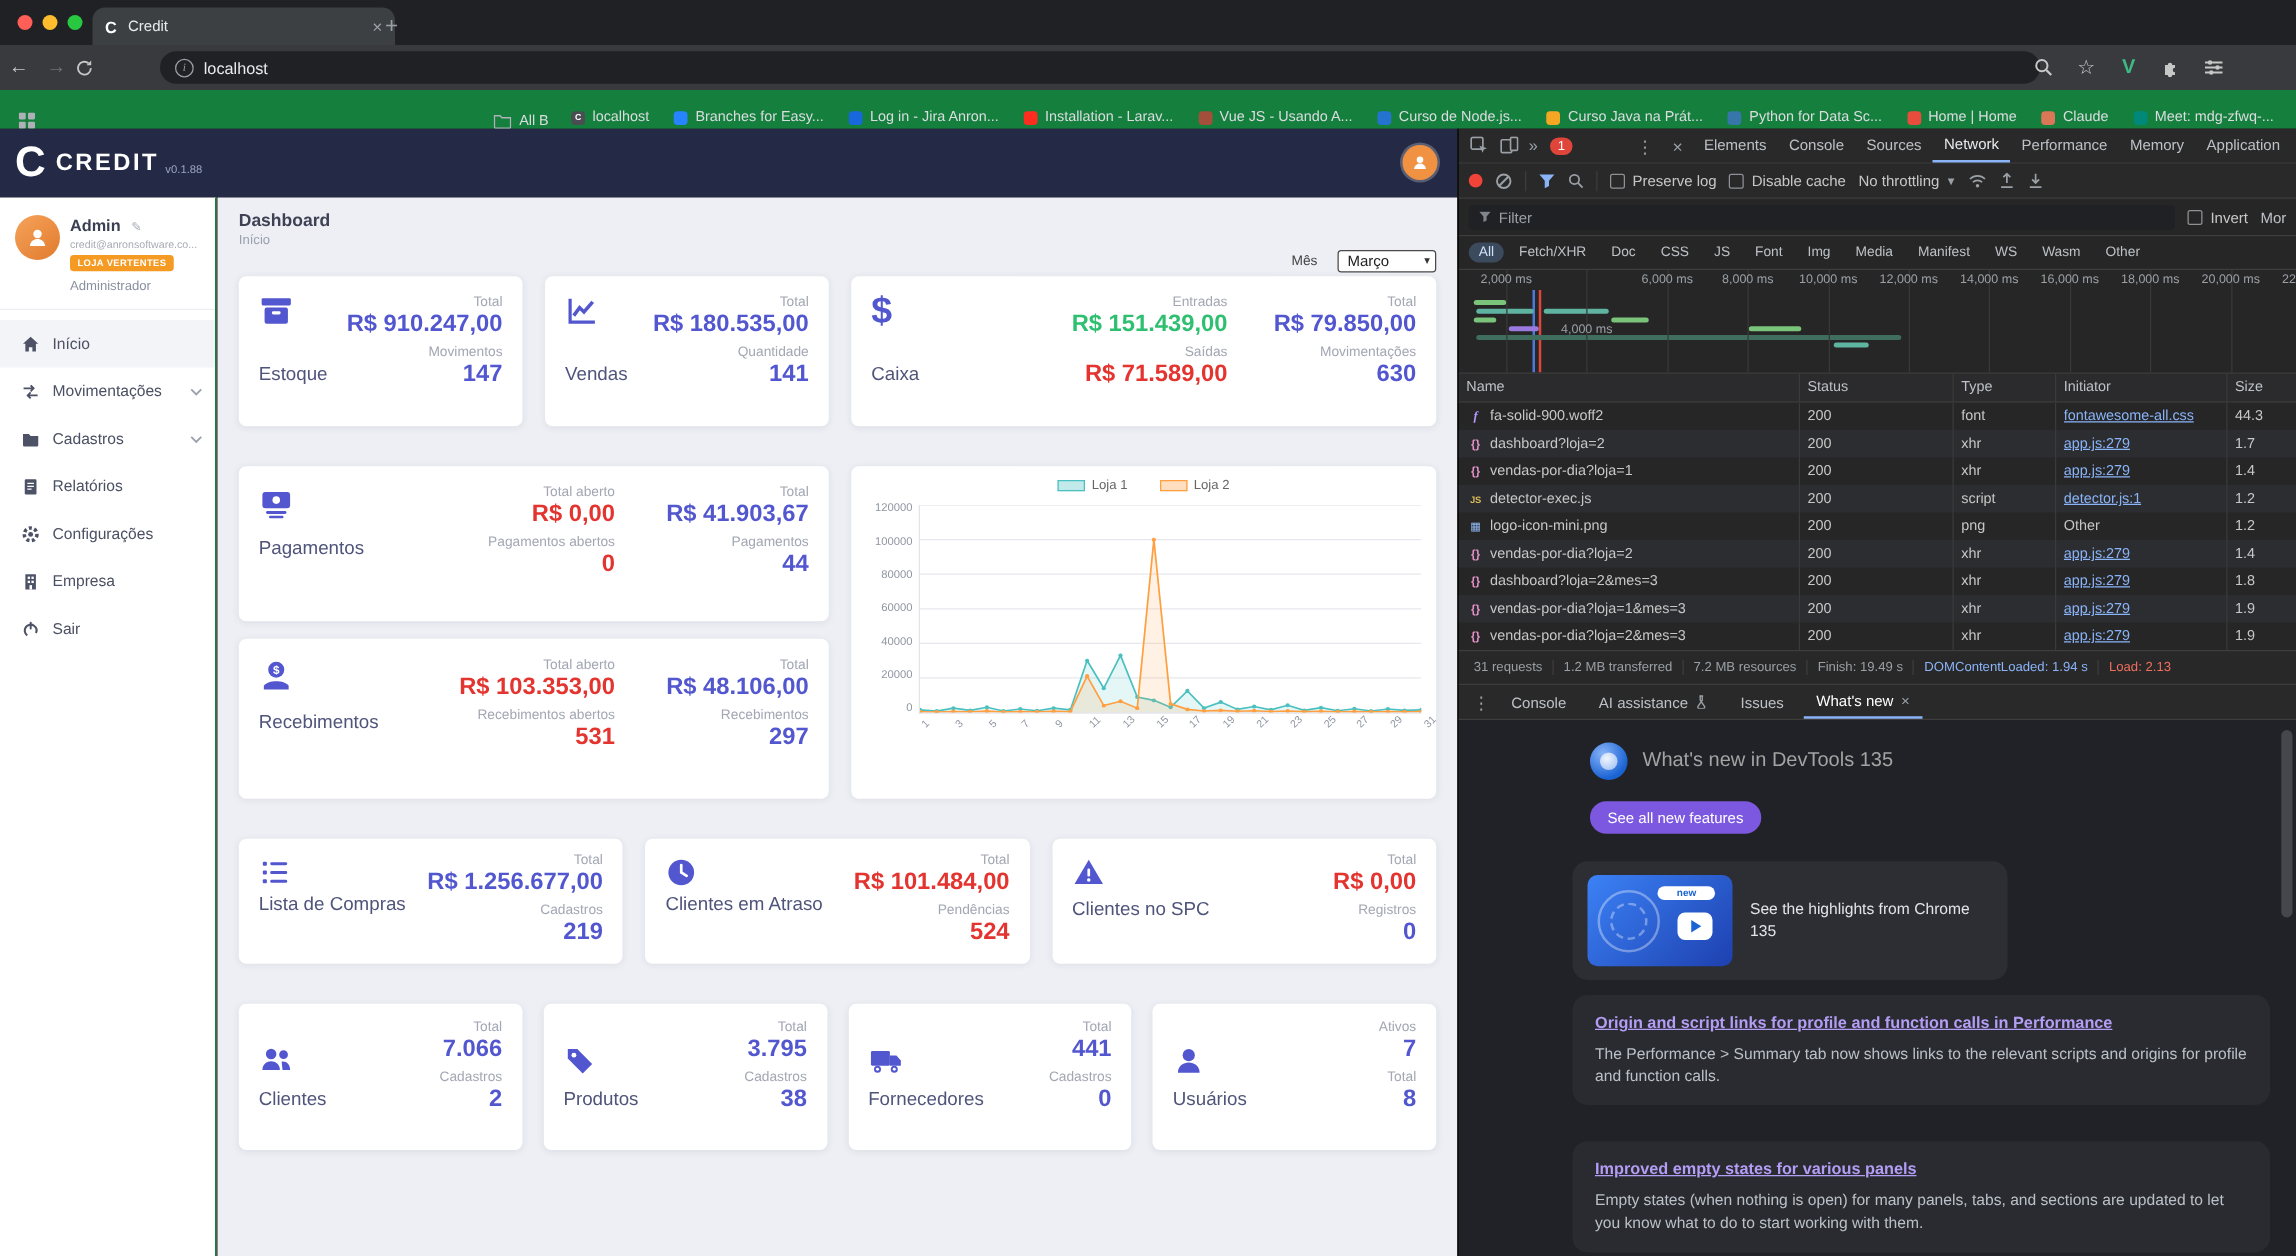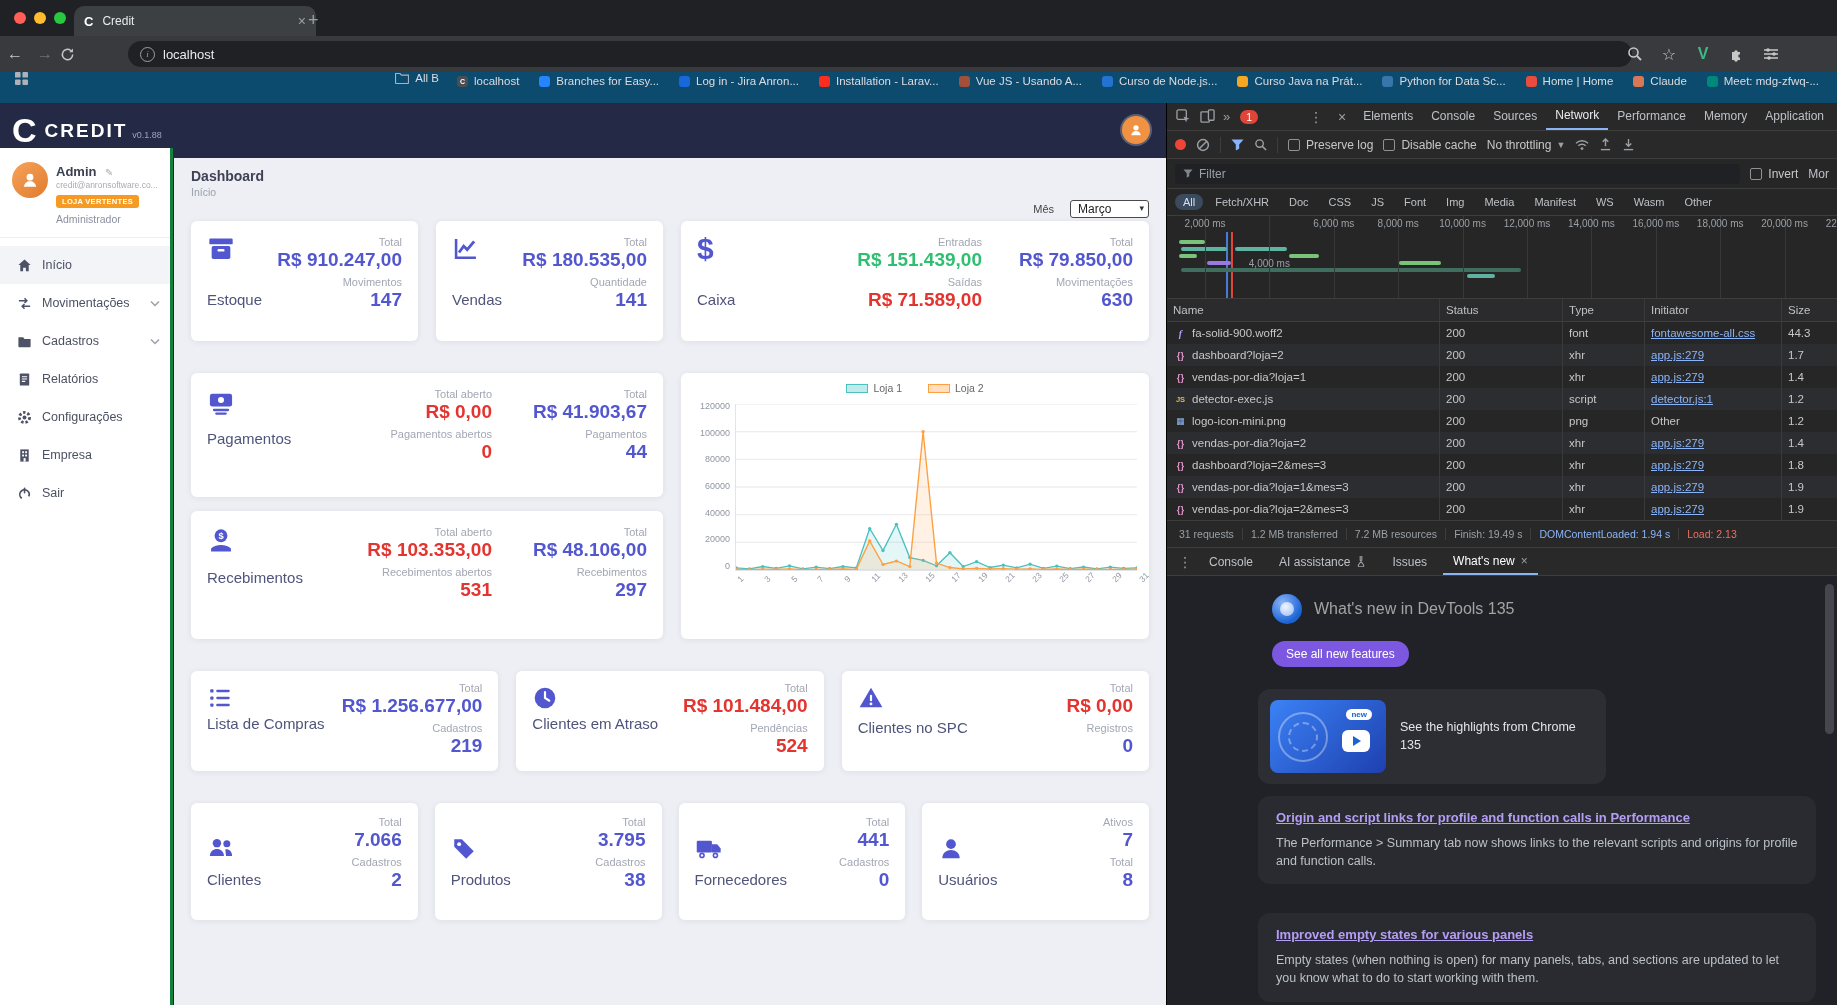--- a/index.html
+++ b/index.html
@@ -19,34 +19,34 @@
   .toolbar{position:absolute;left:0;top:36px;width:100%;height:36px;background:#383a3e;display:flex;align-items:center;}
   .nav-ic{width:30px;text-align:center;color:#c7c7c7;font-size:16px;}
   .nav-ic.dim{color:#6e7175;}
   .omnibox{position:absolute;left:128px;top:5px;width:1480px;height:26px;background:#202124;border-radius:13px;
            display:flex;align-items:center;gap:8px;padding:0 12px;color:#e8eaed;font-size:13px;}
   .info-ic{width: 13px;height:13px;border:1px solid #9aa0a6;border-radius:50%;color:#9aa0a6;font-size:9px;
            display:flex;align-items:center;justify-content:center;font-style:italic;font-family:"Liberation Serif",serif;}
   .tb-right{position:absolute;top:7px;height:22px;display:flex;align-items:center;}
   .tb-ic{width:34px;display:flex;justify-content:center;align-items:center;color:#c7c7c7;}
   .v-badge{color:#3fb984;font-weight:bold;font-size:16px;}
-  .bookmarks{position:absolute;left:0;top:72px;width:100%;height:31px;background:#0c4a6e;display:flex;align-items:flex-start;
+  .bookmarks{position:absolute;left:0;top:72px;width:100%;height:31px;background:#15803d;display:flex;align-items:flex-end;
              padding:0 10px;gap:4px;color:#dadce0;font-size:11.5px;box-sizing:border-box;}
   .bm{display:flex;align-items:center;gap:6px;padding:3px 8px;border-radius:6px;white-space:nowrap;}
   .bm-dot{width:11px;height:11px;border-radius:3px;display:flex;align-items:center;justify-content:center;
           color:#fff;font-size:7px;font-weight:bold;}
   .bm-all{margin-left:auto;display:flex;align-items:center;gap:6px;padding-right:6px;white-space:nowrap;}
   
   .appheader{position:absolute;left:0;top:103px;width:1166px;height:55px;background:#242a45;display:flex;align-items:center;}
   .logo-c{font-size:34px;font-weight:800;color:#fff;margin:0 8px 0 12px;}
   .logo-name{font-size:19px;font-weight:700;color:#fff;letter-spacing:2px;}
   .logo-ver{font-size:9px;color:#9aa3c4;margin:8px 0 0 5px;}
   .hdr-avatar{position:absolute;left:1122px;top:13px;width:28px;height:28px;border-radius:50%;background:#f09242;
               display:flex;align-items:center;justify-content:center;box-shadow:0 0 0 2px rgba(255,255,255,.25);}
-  .sidebar{position:absolute;left:0;top:148px;width:173px;bottom:0;background:#fff;border-right:3px solid #15803d;box-sizing:border-box;}
+  .sidebar{position:absolute;left:0;top:158px;width:173px;bottom:0;background:#fff;border-right:1px solid #15803d;box-sizing:border-box;}
   .profile{padding:14px 10px 12px 12px;border-bottom:1px solid #eceef2;}
   .pf-row{display:flex;gap:8px;}
   .pf-avatar{width:36px;height:36px;border-radius:50%;background:linear-gradient(140deg,#f6a35a,#e07b2e);flex:0 0 auto;
              display:flex;align-items:center;justify-content:center;}
   .pf-name{font-size:13px;font-weight:700;color:#3a3f51;white-space:nowrap;}
   .pf-edit{font-size:10px;color:#a9adb8;margin-left:4px;}
   .pf-mail{font-size:8.5px;color:#a7abb5;white-space:nowrap;overflow:hidden;max-width:112px;text-overflow:ellipsis;}
   .pf-badge{display:inline-block;background:var(--badge,#f59a23);color:#fff;font-size:7.5px;font-weight:700;
             padding:2px 6px;border-radius:3px;margin-top:4px;letter-spacing:.3px;}
   .pf-role{font-size:10.5px;color:#8b90a0;margin-top:5px;}
@@ -159,21 +159,21 @@
   .wn-logo::after{content:"";position:absolute;left:8px;top:8px;width:14px;height:14px;border-radius:50%;
                   background:radial-gradient(circle at 40% 35%,#ffffff,#bcd4fb 70%);opacity:.9;}
   .wn-title{font-size:16px;color:#a3a3a3;}
   .wn-btn{display:inline-block;margin:17px 0 0 14px;background:var(--wnbtn,#7c58e0);color:#fff;font-size:12px;
           padding:6px 14px;border-radius:15px;}
   .wn-card{margin-top:22px;width:348px;height:95px;background:#2d2e34;border-radius:12px;display:flex;align-items:center;
            gap:14px;padding:0 16px 0 12px;box-sizing:border-box;}
   .wn-thumb{width:116px;height:73px;border-radius:8px;background:linear-gradient(135deg,#3b82f6,#1e40af);position:relative;flex:0 0 auto;overflow:hidden;}
   .wn-ring{position:absolute;border:2px solid rgba(255,255,255,.35);border-radius:50%;}
   .wn-new{position:absolute;right:14px;top:9px;background:#fff;color:#1a63d4;font-size:8px;font-weight:700;
-          padding:1px 5px;border-radius:6px;}
+          padding:1px 15px;border-radius:6px;}
   .wn-play{position:absolute;right:16px;top:30px;width:28px;height:22px;background:#fff;border-radius:6px;
            display:flex;align-items:center;justify-content:center;}
   .wn-play::after{content:"";width:0;height:0;border-left:8px solid #1a63d4;border-top:5px solid transparent;border-bottom:5px solid transparent;margin-left:2px;}
   .wn-card-text{font-size:12.5px;color:#e3e3e8;line-height:1.4;}
   .wn-section{margin-top:12px;width:558px;background:#2a2b31;border-radius:12px;padding:14px 18px;box-sizing:border-box;}
   .wn-section + .wn-section{margin-top:29px;}
   .wn-sec-title{font-size:13px;font-weight:700;color:var(--wnlink,#b49df5);text-decoration:underline;}
   .wn-sec-body{margin-top:9px;font-size:12.5px;color:#bac0c7;line-height:1.45;}
   .wn-scroll{position:absolute;right:3px;top:8px;width:9px;height:150px;background:#46474d;border-radius:5px;}
   svg.ic{display:block;}

